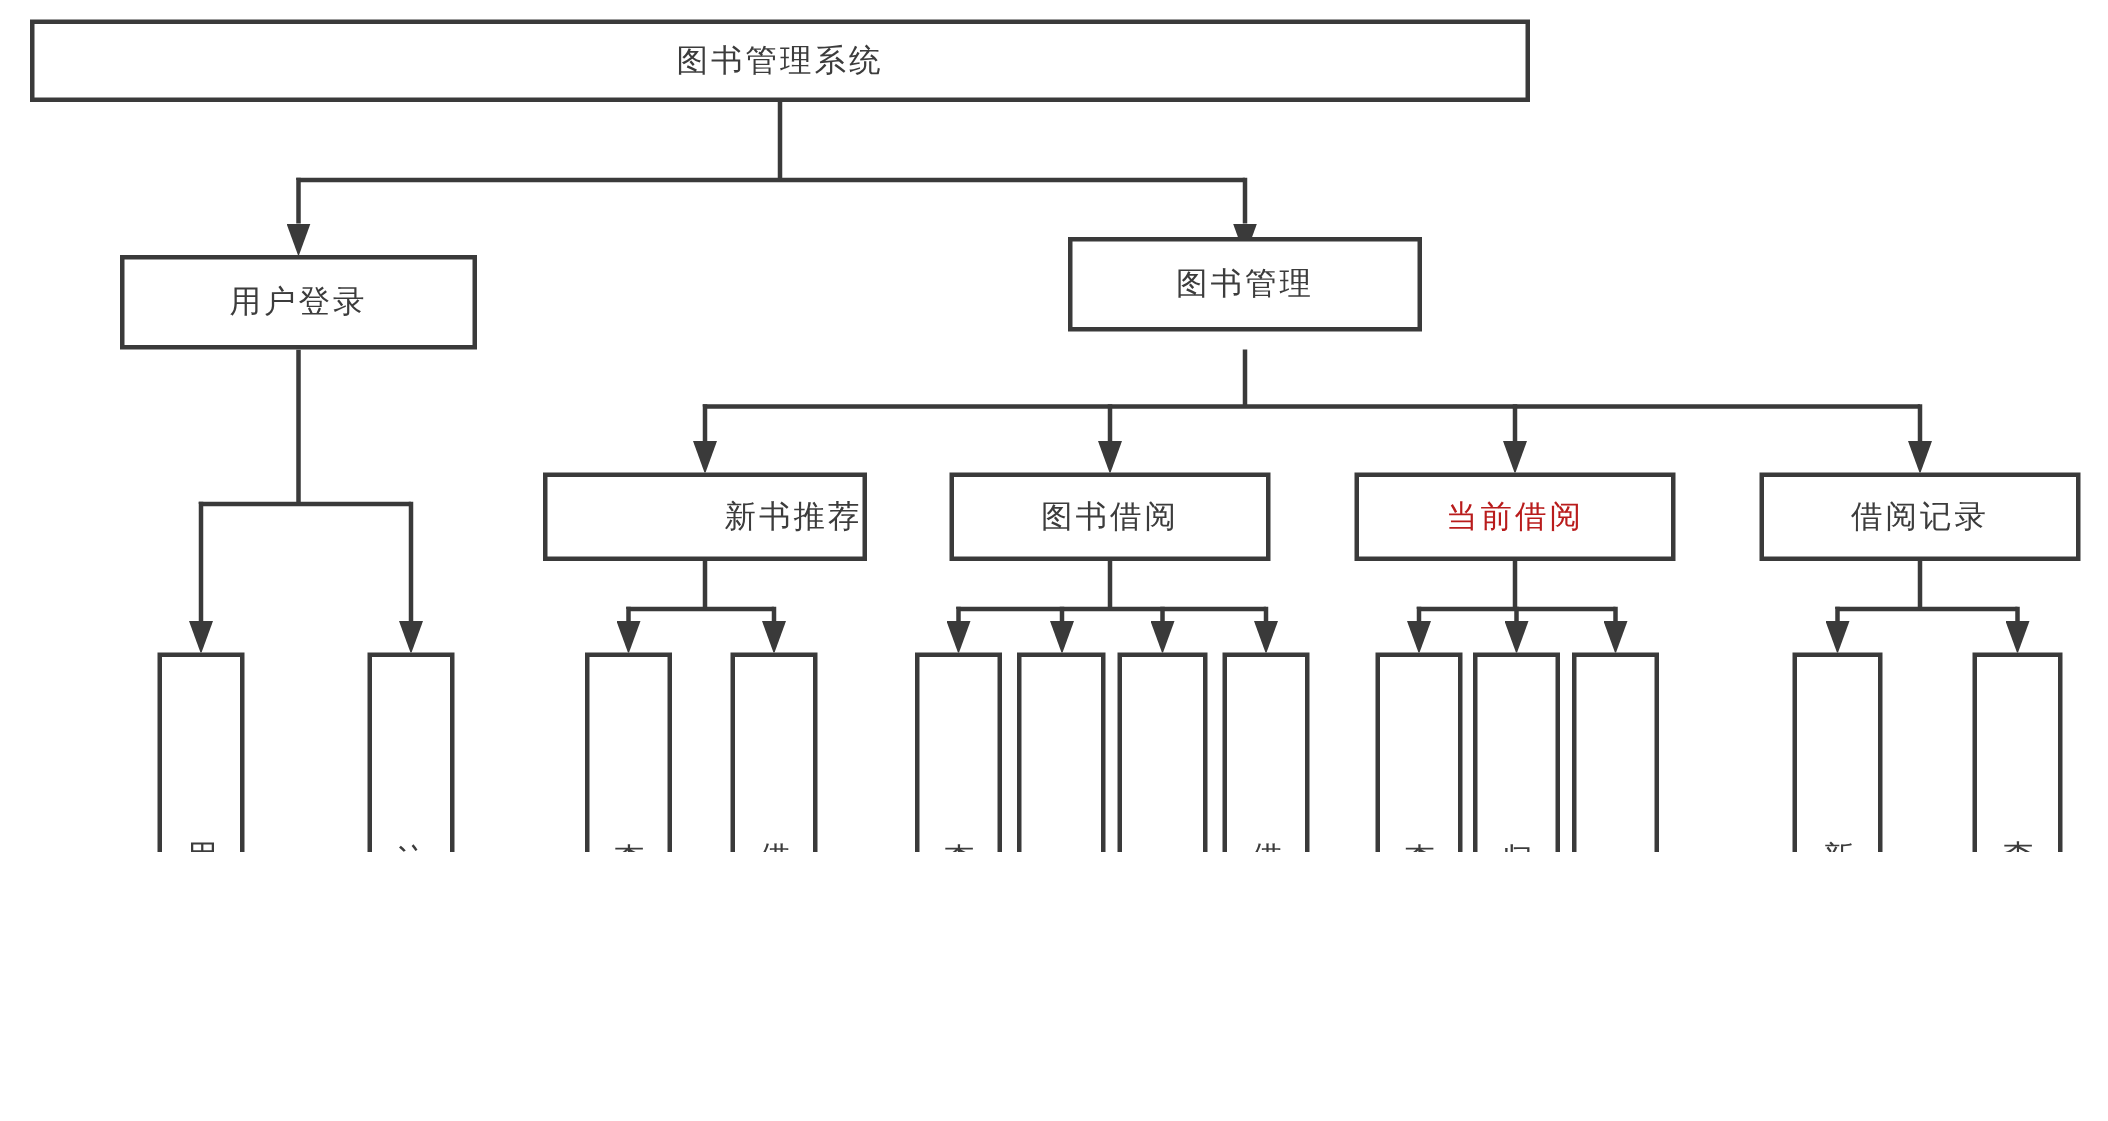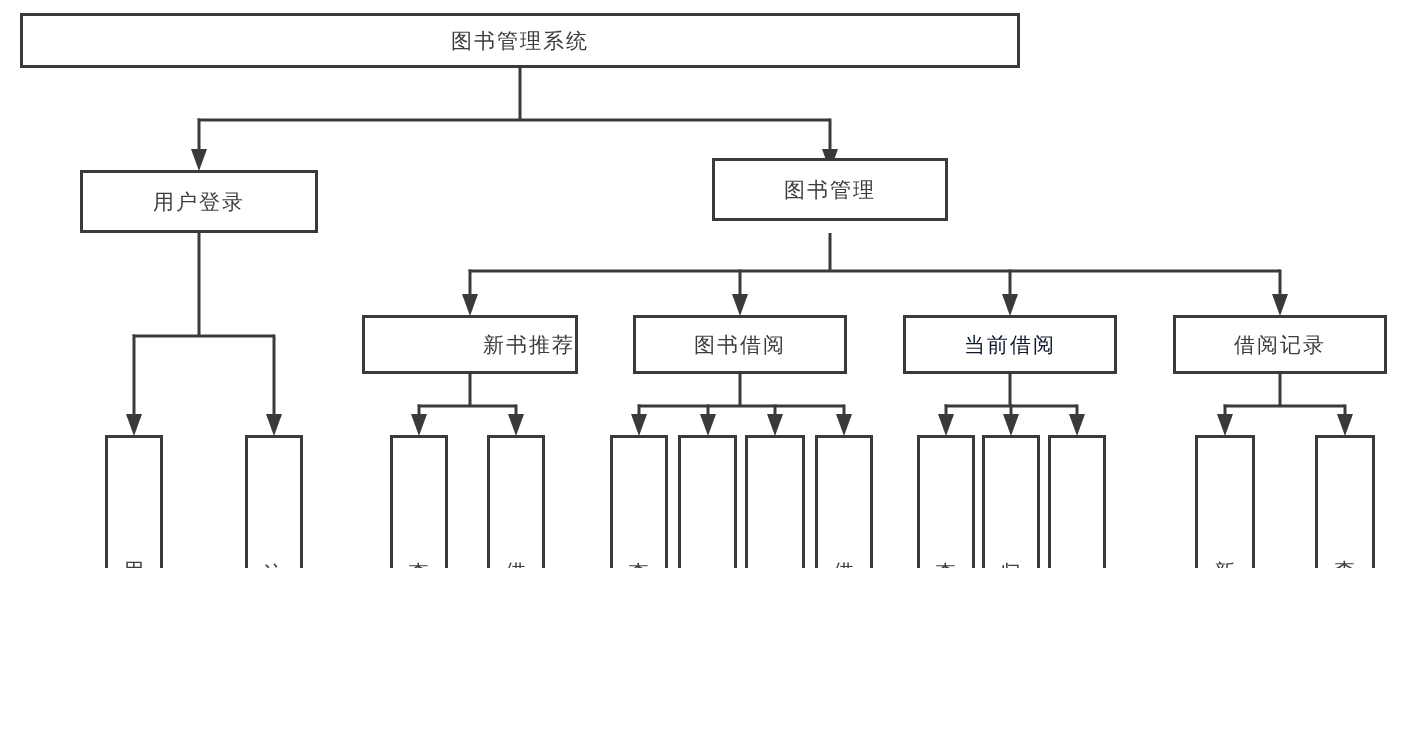--- a/index.html
+++ b/index.html
@@ -111,21 +111,21 @@
       </div>
       <div class="node h" style="left: 712px; top: 158px; width: 236px; height: 63px; border-color: rgb(58, 58, 58); color: rgb(60, 60, 60);">
         <span class="label">图书管理</span>
       </div>
       <div class="node h" style="left: 362px; top: 315px; width: 216px; height: 59px; border-color: rgb(58, 58, 58); color: rgb(60, 60, 60); justify-content: flex-end;">
         <span class="label">新书推荐</span>
       </div>
       <div class="node h" style="left: 633px; top: 315px; width: 214px; height: 59px; border-color: rgb(58, 58, 58); color: rgb(60, 60, 60);">
         <span class="label">图书借阅</span>
       </div>
-      <div class="node h" style="left: 903px; top: 315px; width: 214px; height: 59px; border-color: rgb(58, 58, 58); color: #0f172a;">
+      <div class="node h" style="left: 903px; top: 315px; width: 214px; height: 59px; border-color: rgb(58, 58, 58); color: #b91c1c;">
         <span class="label">当前借阅</span>
       </div>
       <div class="node h" style="left: 1173px; top: 315px; width: 214px; height: 59px; border-color: rgb(58, 58, 58); color: rgb(60, 60, 60); align-items: center;">
         <span class="label">借阅记录</span>
       </div>
       <div class="node v" style="left: 105px; top: 435px; width: 58px; height: 300px; border-color: rgb(58, 58, 58); color: rgb(60, 60, 60);">
         <span class="label">用户登录</span>
       </div>
       <div class="node v" style="left: 245px; top: 435px; width: 58px; height: 300px; border-color: rgb(58, 58, 58); color: rgb(60, 60, 60);">
         <span class="label">注销登录</span>

